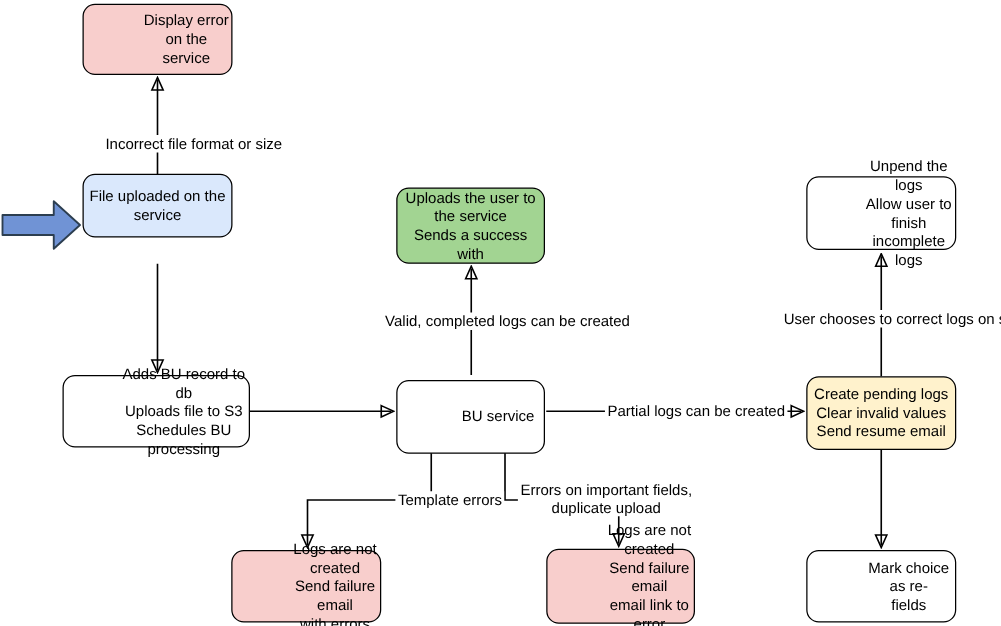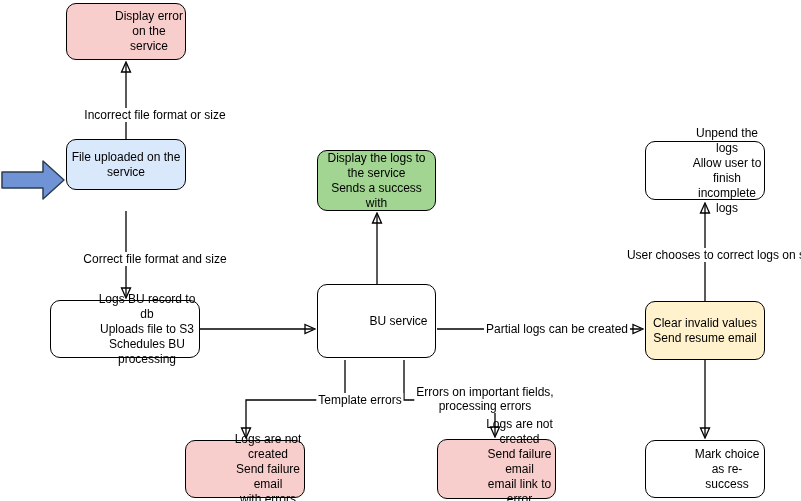--- a/index.html
+++ b/index.html
@@ -82,68 +82,69 @@
     <div>Display error on the</div>
     <div>service</div>
   </div>
 
   <div class="node blue" style="left:66px; top:139px; width:120px; height:51px">
     <div>File uploaded on the</div>
     <div>service</div>
   </div>
 
   <div class="node white" style="left:50px; top:300px; width:150px; height:58px">
-    <div>Logs BU record to db</div>
+    <div>Adds BU record to db</div>
     <div>Uploads file to S3</div>
     <div>Schedules BU processing</div>
   </div>
 
-  <div class="node white" style="left:317px; top:284px; width:119px; height:74px">
+  <div class="node white" style="left:317px; top:304px; width:119px; height:59px">
     <div>BU service</div>
   </div>
 
   <div class="node green" style="left:317px; top:150px; width:119px; height:61px">
-    <div>Display the logs to</div>
+    <div>Uploads the user to</div>
     <div>the service</div>
     <div>Sends a success</div>
     <div>with</div>
   </div>
 
   <div class="node yellow" style="left:645px; top:301px; width:120px; height:59px">
+    <div>Create pending logs</div>
     <div>Clear invalid values</div>
     <div>Send resume email</div>
   </div>
 
   <div class="node white" style="left:645px; top:141px; width:120px; height:59px">
     <div>Unpend the logs</div>
     <div>Allow user to finish</div>
     <div>incomplete logs</div>
   </div>
 
   <div class="node white" style="left:645px; top:440px; width:120px; height:58px">
     <div>Mark choice as re-</div>
-    <div>success</div>
+    <div>fields</div>
   </div>
 
   <div class="node pink" style="left:185px; top:440px; width:120px; height:58px">
     <div>Logs are not created</div>
     <div>Send failure email</div>
     <div>with errors</div>
   </div>
 
   <div class="node pink" style="left:437px; top:439px; width:119px; height:60px">
     <div>Logs are not created</div>
     <div>Send failure email</div>
     <div>email link to error</div>
     <div>pending</div>
   </div>
 
   <div class="edge-label" style="left:126px; top:115px">Incorrect file format or size</div>
-  <div class="edge-label" style="left:126px; top:259px">Correct file format and size</div>
+  <div class="edge-label" style="left:377px; top:257px">Valid, completed logs can be created</div>
   <div class="edge-label" style="left:528px; top:329px">Partial logs can be created</div>
   <div class="edge-label" style="left:703px; top:255px">User chooses to correct logs on service</div>
   <div class="edge-label" style="left:331px; top:400px">Template errors</div>
   <div class="edge-label" style="left:456px; top:399px">
     <div>Errors on important fields,</div>
-    <div>processing errors</div>
+    <div>duplicate upload</div>
   </div>
 
 </div>
 
 </body></html>

